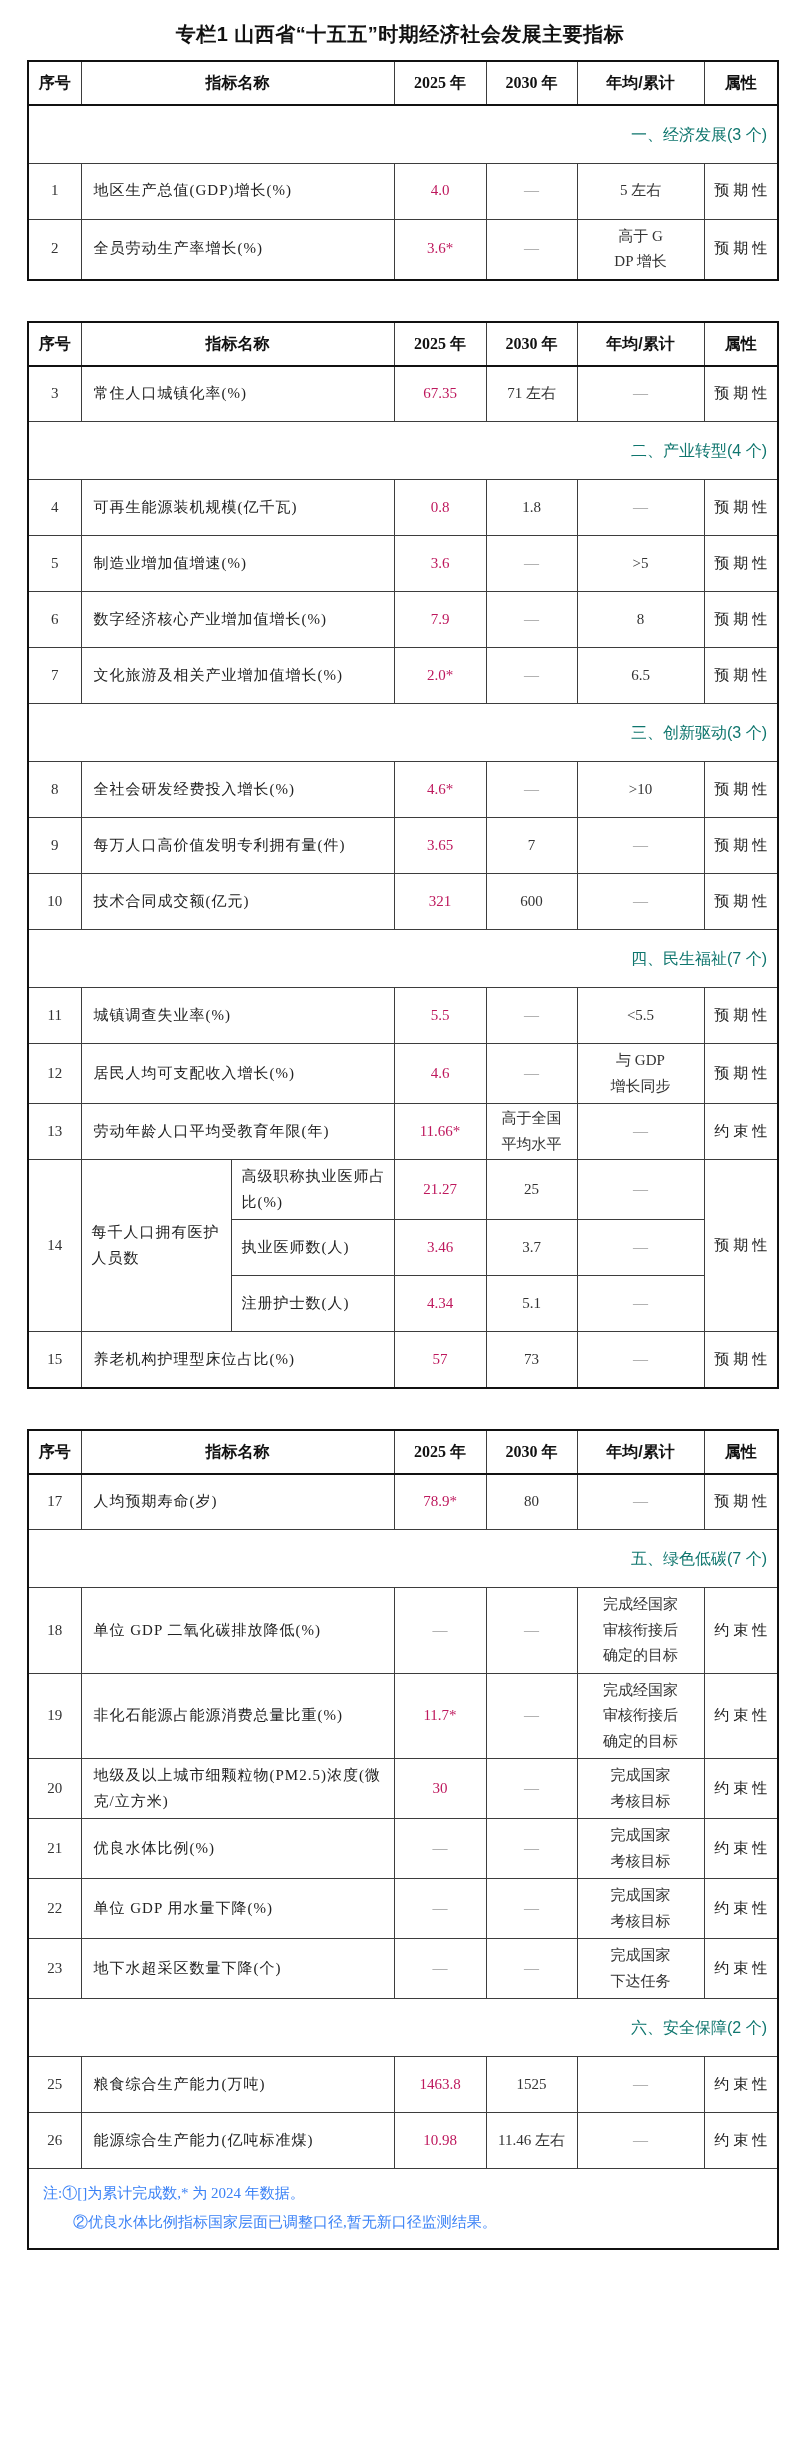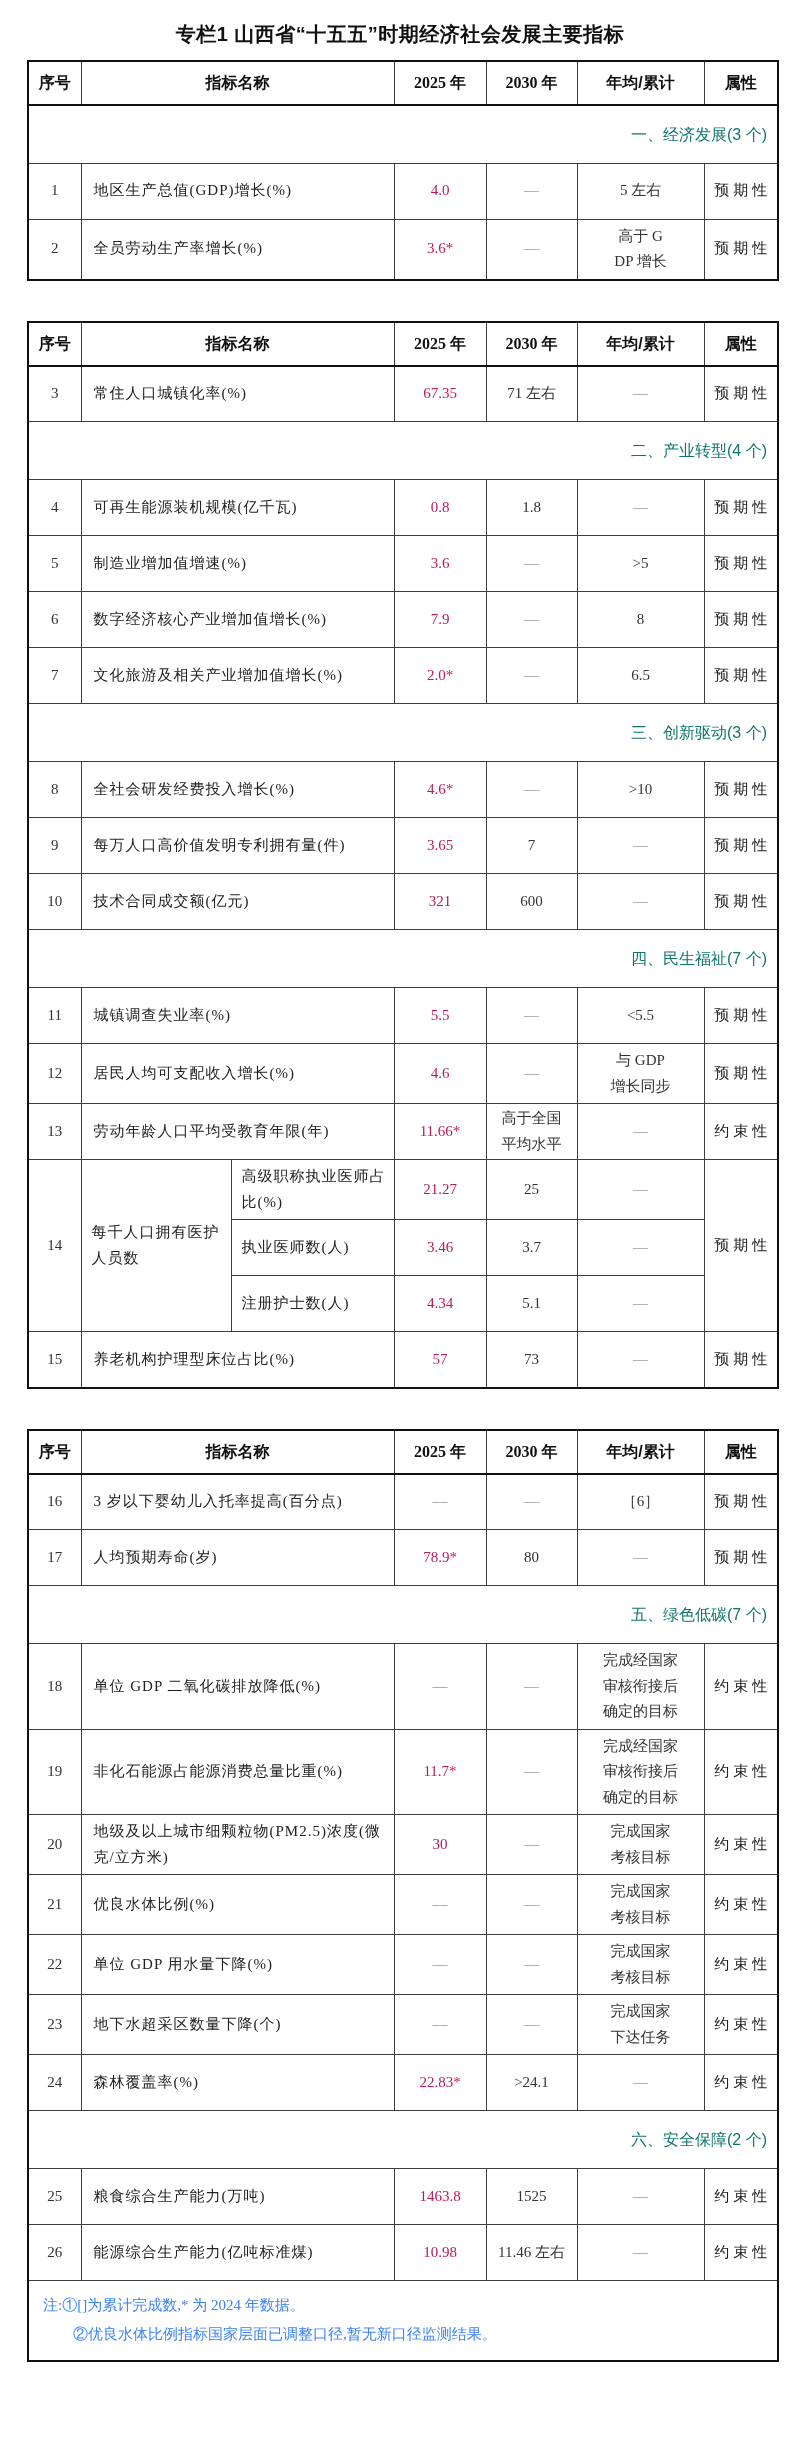--- a/index.html
+++ b/index.html
@@ -282,28 +282,20 @@
     <tbody>
         <tr class="hdr">
           <th>序号</th>
           <th colspan="2">指标名称</th>
           <th><span class="num">2025 年</span></th>
           <th><span class="num">2030 年</span></th>
           <th>年均/累计</th>
           <th>属性</th>
         </tr>
         <tr class="data">
-          <td class="c-seq">16</td>
-          <td class="c-name" colspan="2">3 岁以下婴幼儿入托率提高(百分点)</td>
-          <td class="c-2025 dash">—</td>
-          <td class="c-2030 dash">—</td>
-          <td class="c-avg">［6］</td>
-          <td class="c-attr">预期性</td>
-        </tr>
-        <tr class="data">
           <td class="c-seq">17</td>
           <td class="c-name" colspan="2">人均预期寿命(岁)</td>
           <td class="c-2025">78.9*</td>
           <td class="c-2030">80</td>
           <td class="c-avg dash">—</td>
           <td class="c-attr">预期性</td>
         </tr>
         <tr class="sect">
           <td colspan="7">五、绿色低碳(7 个)</td>
         </tr>
@@ -348,28 +340,20 @@
           <td class="c-attr">约束性</td>
         </tr>
         <tr class="data">
           <td class="c-seq">23</td>
           <td class="c-name" colspan="2">地下水超采区数量下降(个)</td>
           <td class="c-2025 dash">—</td>
           <td class="c-2030 dash">—</td>
           <td class="c-avg">完成国家下达任务</td>
           <td class="c-attr">约束性</td>
         </tr>
-        <tr class="data">
-          <td class="c-seq">24</td>
-          <td class="c-name" colspan="2">森林覆盖率(%)</td>
-          <td class="c-2025">22.83*</td>
-          <td class="c-2030">&gt;24.1</td>
-          <td class="c-avg dash">—</td>
-          <td class="c-attr">约束性</td>
-        </tr>
         <tr class="sect">
           <td colspan="7">六、安全保障(2 个)</td>
         </tr>
         <tr class="data">
           <td class="c-seq">25</td>
           <td class="c-name" colspan="2">粮食综合生产能力(万吨)</td>
           <td class="c-2025">1463.8</td>
           <td class="c-2030">1525</td>
           <td class="c-avg dash">—</td>
           <td class="c-attr">约束性</td>

